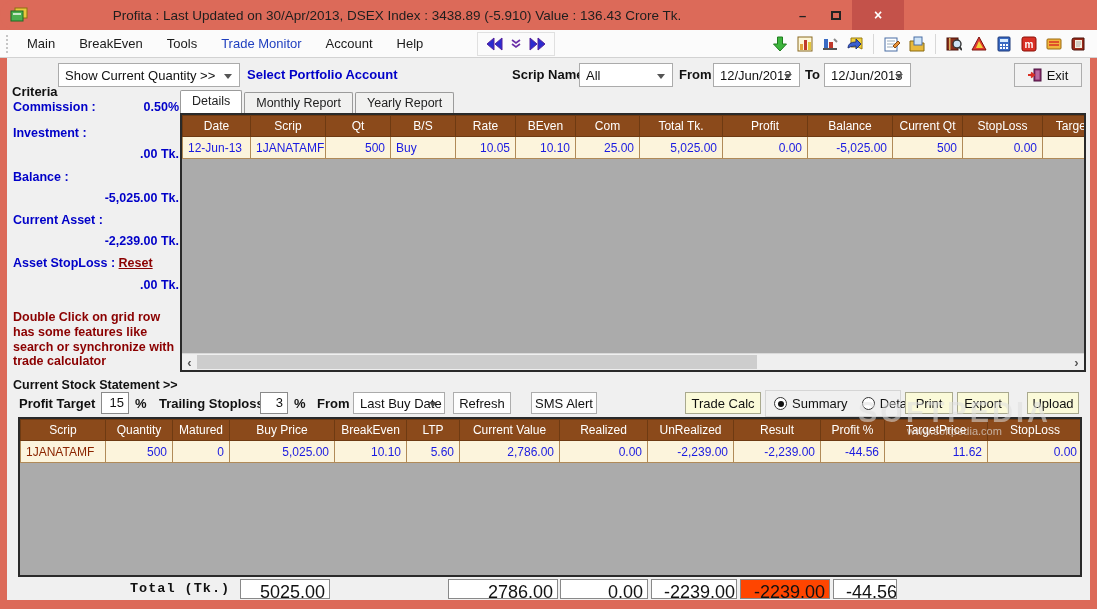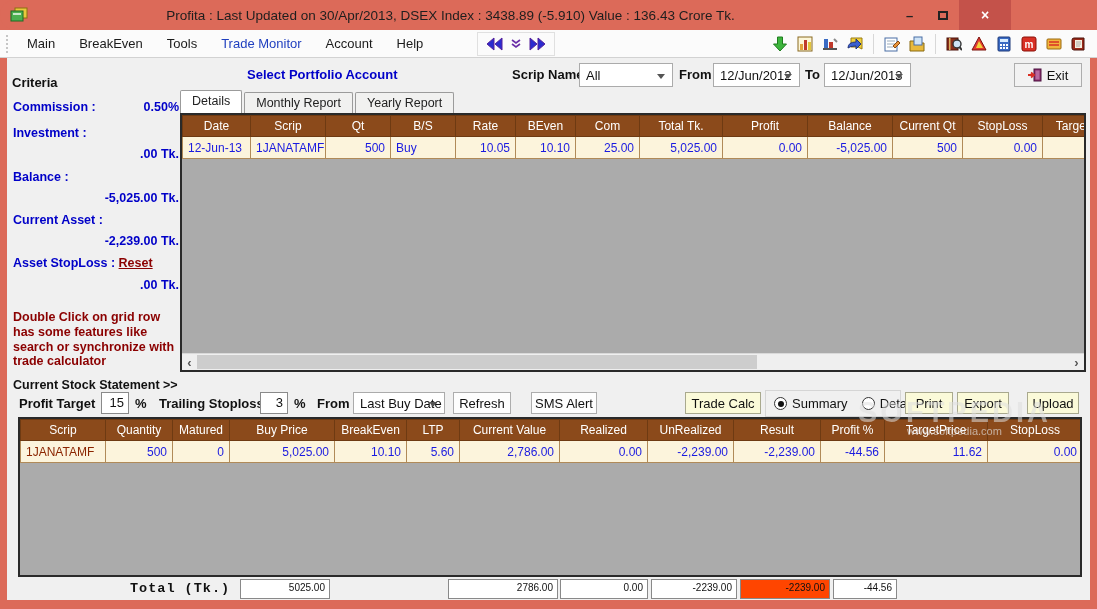--- a/index.html
+++ b/index.html
@@ -6,21 +6,21 @@
     --titlebar:#DC6A59; --close-red:#C4524A; --grid-header:#8B4A1B;
     --row-cream:#FCF4DC; --row-pink:#FCE8E4; --grid-blue:#1A1AE0;
     --label-blue:#0000C8; --dark-red:#8B0000; --empty-gray:#ABABAB;
     --highlight-orange:#FF4500; --btn-yellow:#FBFAD9;
   }
   *{box-sizing:border-box; margin:0; padding:0;}
   body{font-family:"Liberation Sans",sans-serif; background:#888;}
   .window{position:relative; width:1097px; height:609px; background:var(--titlebar); overflow:hidden;}
 
   
-  .titlebar{position:absolute; left:0; top:0; width:1011px; height:30px; background:var(--titlebar); display:flex; align-items:center;border-radius:15px;}
+  .titlebar{position:absolute; left:0; top:0; width:904px; height:30px; background:var(--titlebar); display:flex; align-items:center;border-radius:15px;}
   .app-icon{margin-left:10px; width:18px; height:16px;}
   .title-text{position:absolute; left:0; right:110px; text-align:center; font-size:13.5px; color:#1E1E1E;}
   .win-btns{position:absolute; right:0; top:0; height:30px; display:flex; align-items:stretch;}
   .win-btn{width:33px; display:flex; align-items:center; justify-content:center; font-size:13px; color:#222;}
   .win-btn.min{font-weight:bold;}
   .win-btn .maxbox{width:10px; height:9px; border:2px solid #222;}
   .win-btn.close{width:52px; background:var(--close-red); color:#fff; font-size:14px; font-weight:bold;}
 
   
   .menubar{position:absolute; left:0; top:30px; width:1097px; height:28px; background:#FBFBFB; border-bottom:1px solid #D2D2D2; display:flex; align-items:center;}
@@ -96,21 +96,21 @@
   .controls .lbl{top:6px;}
   .tinput{position:absolute; top:2px; width:28px; height:22px; background:#fff; border:1px solid #8A8A8A; font-size:13px; text-align:right; padding-right:4px; line-height:20px; color:#111;}
   .radiogroup{position:absolute; left:758px; top:0; width:136px; height:27px; border:1px solid #D5D5D5; display:flex; align-items:center; gap:14px; padding-left:8px;}
   .radio{width:13px; height:13px; border-radius:50%; border:1px solid #333; background:#fff; display:inline-flex; align-items:center; justify-content:center;}
   .radio .dot{width:6px; height:6px; border-radius:50%; background:#111;}
   .radio-item{display:flex; align-items:center; gap:5px; font-size:13px; color:#111;}
 
   
   .totalrow{position:absolute; left:0; top:521px; width:1083px; height:21px;}
   .total-label{position:absolute; left:123px; top:2px; font-family:"Liberation Mono",monospace; font-size:13.5px; font-weight:bold; color:#111; letter-spacing:1px; white-space:nowrap;}
-  .tbox{position:absolute; top:0; height:20px; background:#fff; border:1px solid #898989; font-size:10px; color:#111; text-align:right; padding:2px 4px 0 12px; overflow:hidden;}
+  .tbox{position:absolute; top:0; height:20px; background:#fff; border:1px solid #898989; font-size:18px; color:#111; text-align:right; padding:2px 4px 0 12px; overflow:hidden;}
   .tbox.orange{background:var(--highlight-orange);}
 
   
   .watermark{position:absolute; left:840px; top:338px; width:215px; text-align:center; pointer-events:none; z-index:5;}
   .watermark .big{font-family:Liberation Sans, sans-serif; font-size:29px; font-weight:bold; letter-spacing:3px; color:rgba(222,222,222,0.55);}
   .watermark .small{font-size:11px; color:rgba(228,228,228,0.65); margin-top:-4px;}
 </style>
 </head>
 <body>
 
@@ -243,21 +243,25 @@
             <path d="M3 2 h10 v12 h-10 q-2 0 -2 -2 v-8 q0 -2 2 -2 z" fill="#9A2A1A" stroke="#4A1008"></path>
             <rect x="4" y="4" width="7" height="8" fill="#F5F0E0"></rect>
             <path d="M5 6h5M5 8h5M5 10h4" stroke="#999" stroke-width="0.8"></path>
           </svg>
       </span>
     </div>
   </div>
 
   <div class="content">
 
-    <div class="lbl" style="left:5px; top:17px;">Criteria</div>
+    <div class="lbl" style="left:5px; top:26px;">Criteria</div>
+    <div class="combo" style="left:51px; top:5px; width:182px;">
+      <span>Show Current Quantity &gt;&gt;</span>
+        <span class="arr"></span>
+    </div>
     <div class="lbl blue" style="left:240px; top:9px;">Select Portfolio Account</div>
     <div class="lbl" style="left:505px; top:9px;">Scrip Name</div>
     <div class="combo" style="left:572px; top:5px; width:94px;">
       <span>All</span>
         <span class="arr"></span>
     </div>
     <div class="lbl" style="left:672px; top:9px;">From</div>
     <div class="combo" style="left:706px; top:5px; width:87px;">
       <span>12/Jun/2012</span>
         <span class="arr"></span>

